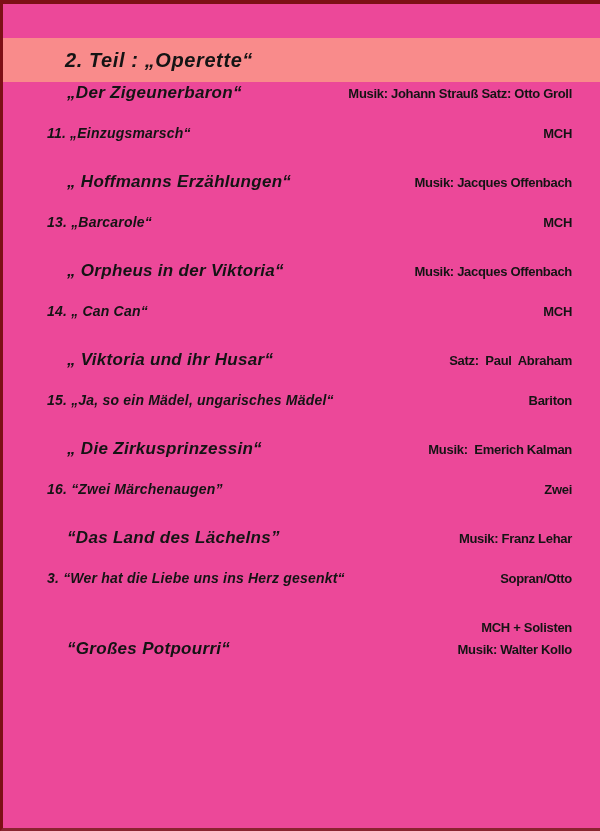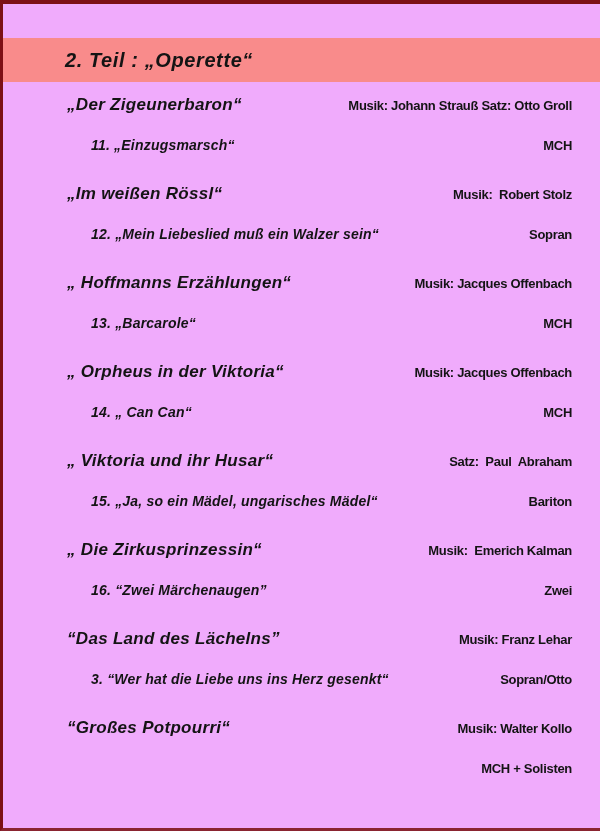--- a/index.html
+++ b/index.html
@@ -1,21 +1,21 @@
 <!DOCTYPE html>
 <html><head>
 <meta charset="utf-8">
 <style>
   html, body { margin: 0; padding: 0; background: #ffffff; }
   .page {
     position: relative;
     width: 600px;
     height: 831px;
     box-sizing: border-box;
-    background: #f0abfc;
+    background: #ec4899;
     border-top: 4px solid #7d1016;
     border-left: 3px solid #7d1016;
     border-bottom: 3px solid #8a2430;
     overflow: hidden;
     font-family: "Liberation Sans", sans-serif;
     color: #141414;
   }
   .band {
     margin-top: 34px;
     height: 44px;
@@ -23,26 +23,26 @@
     display: flex;
     align-items: center;
   }
   .band-title {
     margin-left: 62px;
     font-size: 20px;
     font-weight: bold;
     font-style: italic;
     letter-spacing: 0.6px;
   }
-  .list { padding-top: 12px; }
+  .list { padding-top: 0; }
   .row { display: flex; align-items: center; height: 22px; }
   .row-title { margin-bottom: 18px; }
   .group { margin-bottom: 27px; }
   .cell-left { width: 255px; margin-left: 64px; flex: none; }
-  .row-piece .cell-left { margin-left: 88px; width: 243px; }
+  .row-piece .cell-left { margin-left: 44px; width: 243px; }
   .cell-right { flex: 1; text-align: right; padding-right: 28px; }
   .work {
     font-size: 17px;
     font-weight: bold;
     font-style: italic;
     letter-spacing: 0.3px;
   }
   .piece {
     font-size: 14px;
     font-weight: bold;
@@ -71,30 +71,20 @@
       <div class="row row-title">
         <div class="cell-left"><span class="work t">„Der Zigeunerbaron“</span></div>
         <div class="cell-right"><span class="musik t">Musik: Johann Strauß Satz: Otto Groll</span></div>
       </div>
       <div class="row row-piece">
         <div class="cell-left"><span class="piece t">11. „Einzugsmarsch“</span></div>
         <div class="cell-right"><span class="voice t">MCH</span></div>
       </div>
     </div>
 
-    <div class="group">
-      <div class="row row-title">
-        <div class="cell-left"><span class="work t">„Im weißen Rössl“</span></div>
-        <div class="cell-right"><span class="musik t">Musik:  Robert Stolz</span></div>
-      </div>
-      <div class="row row-piece">
-        <div class="cell-left"><span class="piece t">12. „Mein Liebeslied muß ein Walzer sein“</span></div>
-        <div class="cell-right"><span class="voice t">Sopran</span></div>
-      </div>
-    </div>
 
     <div class="group">
       <div class="row row-title">
         <div class="cell-left"><span class="work t">„ Hoffmanns Erzählungen“</span></div>
         <div class="cell-right"><span class="musik t">Musik: Jacques Offenbach</span></div>
       </div>
       <div class="row row-piece">
         <div class="cell-left"><span class="piece t">13. „Barcarole“</span></div>
         <div class="cell-right"><span class="voice t">MCH</span></div>
       </div>
@@ -138,24 +128,24 @@
         <div class="cell-left"><span class="work t">“Das Land des Lächelns”</span></div>
         <div class="cell-right"><span class="musik t">Musik: Franz Lehar</span></div>
       </div>
       <div class="row row-piece">
         <div class="cell-left"><span class="piece t">3. “Wer hat die Liebe uns ins Herz gesenkt“</span></div>
         <div class="cell-right"><span class="voice t">Sopran/Otto</span></div>
       </div>
     </div>
 
     <div class="group">
+      <div class="row row-piece">
+        <div class="cell-left"><span class="piece t"></span></div>
+        <div class="cell-right"><span class="voice t">MCH + Solisten</span></div>
+      </div>
       <div class="row row-title">
         <div class="cell-left"><span class="work t">“Großes Potpourri“</span></div>
         <div class="cell-right"><span class="musik t">Musik: Walter Kollo</span></div>
-      </div>
-      <div class="row row-piece">
-        <div class="cell-left"><span class="piece t"></span></div>
-        <div class="cell-right"><span class="voice t">MCH + Solisten</span></div>
       </div>
     </div>
 
   </div>
 </div>
 
 </body></html>

